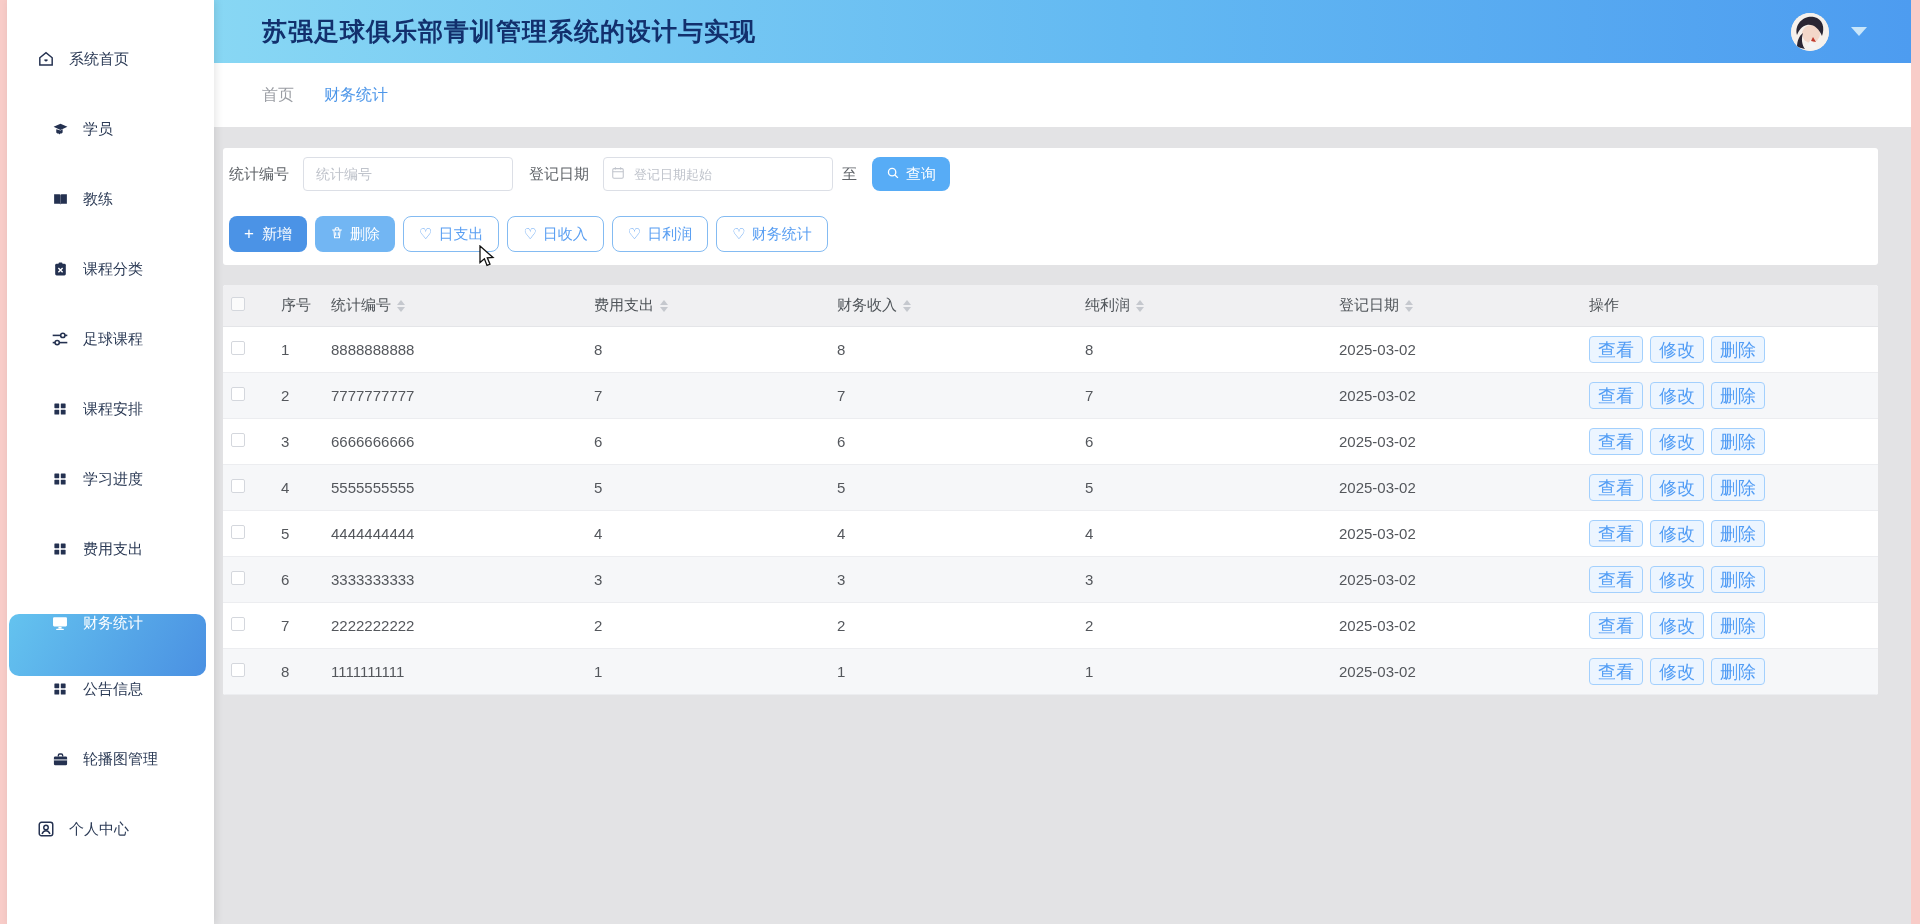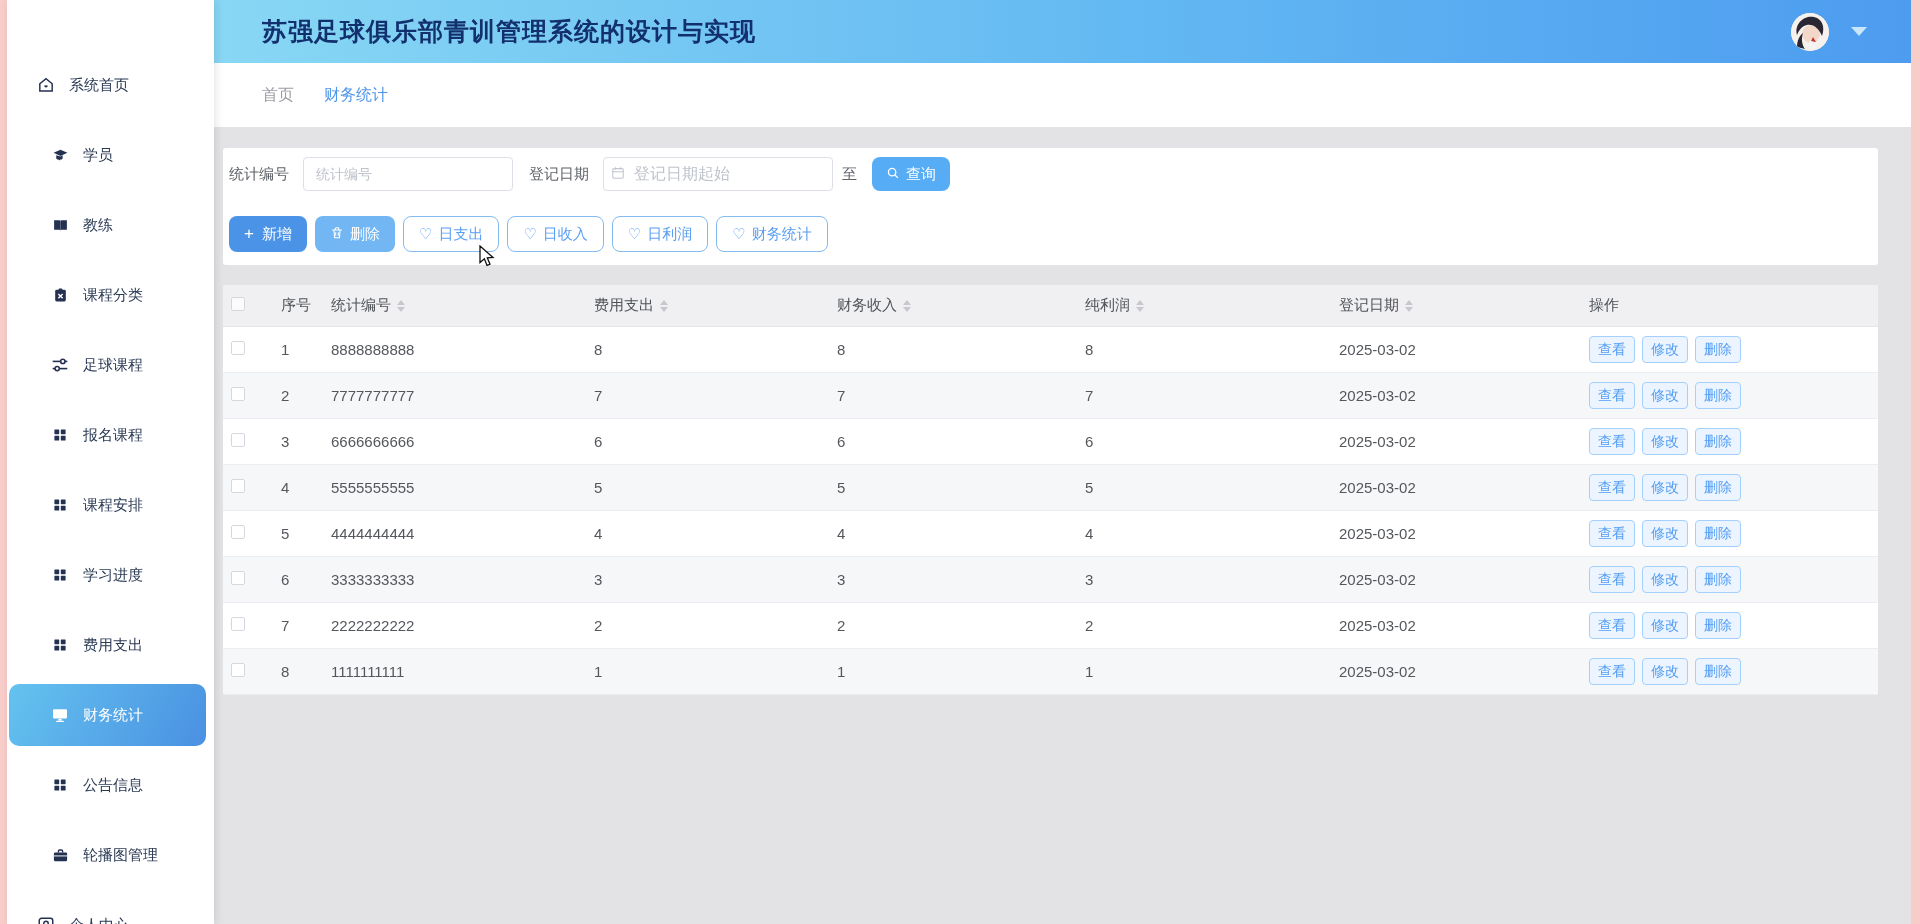--- a/index.html
+++ b/index.html
@@ -7,21 +7,21 @@
   body { font-family:"Liberation Sans","DejaVu Sans",sans-serif; background:#e2e2e4; }
 
   .page { display:flex; width:1920px; height:924px; }
   .edge { background:#f8ccc8; flex:0 0 auto; }
   .edge.left { width:7px; }
   .edge.right { width:9px; }
 
   
   .sidebar { flex:0 0 207px; background:#ffffff; height:100%; padding-top:50px;
              box-shadow:2px 0 8px rgba(0,0,0,.10); position:relative; z-index:5; overflow:hidden; }
-  .side-item { height:70px; display:flex; align-items:center; gap:14px; padding-left:44px;
+  .side-item { height:70px; display:flex; gap:14px; padding-left:44px;
                color:#2b3a55; font-size:15px; cursor:pointer; }
   .side-item.top { padding-left:30px; }
   .side-item .icn { width:18px; height:18px; display:inline-flex; align-items:center; justify-content:center; color:#243150; }
   .side-item.active { height:62px; margin:4px 8px 4px 2px; padding-left:42px; border-radius:10px;
                       background:linear-gradient(120deg,#64c3ef 0%,#4a90e2 100%); color:#ffffff; }
   .side-item.active .icn { color:#ffffff; }
 
   
   .main { flex:1 1 auto; display:flex; flex-direction:column; background:#e3e3e5; position:relative; min-width:0; }
 
@@ -43,21 +43,21 @@
   .filter-card { padding:8px 0 13px 6px; margin-bottom:20px; }
   .filter-row { height:36px; display:flex; align-items:center; }
   .f-label { font-size:15px; color:#5f6368; margin-right:14px; }
   .f-label.mid { margin-left:16px; }
   .f-label.to { margin:0 5px 0 9px; }
   .txt-input { width:210px; height:34px; border:1px solid #dcdfe6; border-radius:4px; padding:0 12px;
                font-size:14px; color:#444; outline:none; font-family:inherit; }
   .date-wrap { position:relative; width:230px; height:34px; }
   .date-wrap .cal { position:absolute; left:8px; top:9px; color:#c0c4cc; }
   .date-wrap input { width:100%; height:34px; border:1px solid #dcdfe6; border-radius:4px; padding:0 10px 0 30px;
-                     font-size:16px; color:#3b82f6; outline:none; font-family:inherit; }
+                     font-size:13px; color:#3b82f6; outline:none; font-family:inherit; }
   ::placeholder { color:#bfc3cb; opacity:1; }
 
   .btn { display:inline-flex; align-items:center; justify-content:center; gap:6px; height:36px; border:none;
          border-radius:8px; font-size:15px; cursor:pointer; font-family:inherit; padding:0 15px; }
   .btn-search { height:34px; background:#57acf6; color:#fff; margin-left:10px; padding:0 14px; }
   .toolbar-row { margin-top:24px; display:flex; align-items:center; }
   .btn-add { background:#4b93e6; color:#fff; margin-right:8px; }
   .btn-add .plus { font-size:17px; font-weight:400; margin-right:2px; }
   .btn-del { background:#72b6f3; color:#fff; margin-right:8px; }
   .btn-outline { background:#ffffff; border:1px solid #84bbf2; color:#5a9ff2; margin-right:8px; }
@@ -72,21 +72,21 @@
   .t-cell { padding-left:6px; white-space:nowrap; overflow:hidden; }
   .t-cell.c-cb { padding-left:8px; }
   .cb { display:inline-block; width:14px; height:14px; border:1px solid #d4d7dd; border-radius:2px; background:#fff; cursor:pointer; }
   .head .cb { background:#fbfbfb; }
   .th-wrap { display:inline-flex; align-items:center; }
   .sort { display:inline-flex; flex-direction:column; gap:2px; margin-left:6px; cursor:pointer; }
   .sort i { display:block; width:0; height:0; border-left:4px solid transparent; border-right:4px solid transparent; }
   .sort .up { border-bottom:5px solid #c5c8ce; }
   .sort .dn { border-top:5px solid #c5c8ce; }
   .mini { height:27px; padding:0 8px; margin-right:7px; background:#ecf5ff; border:1px solid #a3d0fd;
-          color:#529df5; border-radius:4px; font-size:14px; cursor:pointer; font-family:inherit; }
+          color:#529df5; border-radius:4px; font-size:18px; cursor:pointer; font-family:inherit; }
 
   
   .cursor { position:absolute; left:265px; top:245px; z-index:50; pointer-events:none; }
 </style>
 </head>
 <body>
 
 <div class="page">
   <div class="edge left"></div>
 
@@ -131,31 +131,20 @@
     <div class="side-item">
       <span class="icn">
         <svg width="18" height="18" viewBox="0 0 16 16" fill="none" stroke="currentColor" stroke-width="1.4">
             <path d="M1.5 4.8 H14.5"></path>
             <circle cx="10.5" cy="4.8" r="1.9" fill="#fff"></circle>
             <path d="M1.5 11.2 H14.5"></path>
             <circle cx="5.5" cy="11.2" r="1.9" fill="#fff"></circle>
           </svg>
       </span>
       <span>足球课程</span>
-    </div>
-    <div class="side-item">
-      <span class="icn">
-        <svg width="16" height="16" viewBox="0 0 16 16" fill="currentColor">
-            <rect x="2.4" y="2.4" width="4.8" height="4.8" rx="0.6"></rect>
-            <rect x="8.8" y="2.4" width="4.8" height="4.8" rx="0.6"></rect>
-            <rect x="2.4" y="8.8" width="4.8" height="4.8" rx="0.6"></rect>
-            <rect x="8.8" y="8.8" width="4.8" height="4.8" rx="0.6"></rect>
-          </svg>
-      </span>
-      <span>报名课程</span>
     </div>
     <div class="side-item">
       <span class="icn">
         <svg width="16" height="16" viewBox="0 0 16 16" fill="currentColor">
             <rect x="2.4" y="2.4" width="4.8" height="4.8" rx="0.6"></rect>
             <rect x="8.8" y="2.4" width="4.8" height="4.8" rx="0.6"></rect>
             <rect x="2.4" y="8.8" width="4.8" height="4.8" rx="0.6"></rect>
             <rect x="8.8" y="8.8" width="4.8" height="4.8" rx="0.6"></rect>
           </svg>
       </span>

